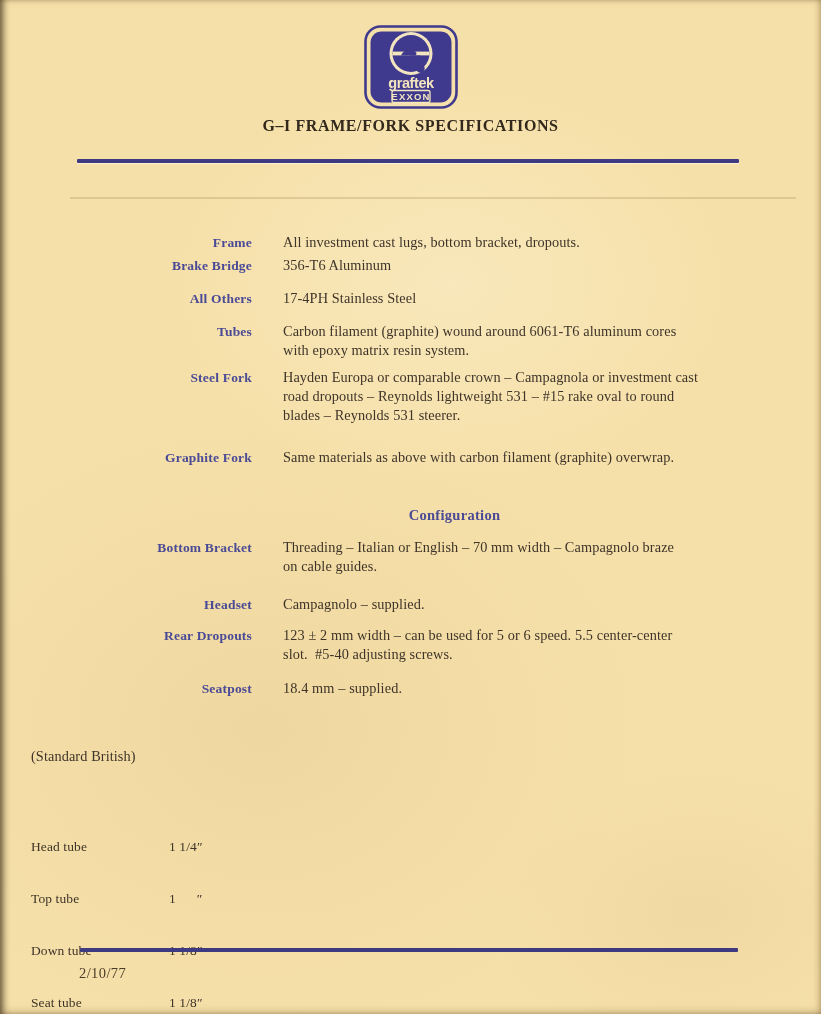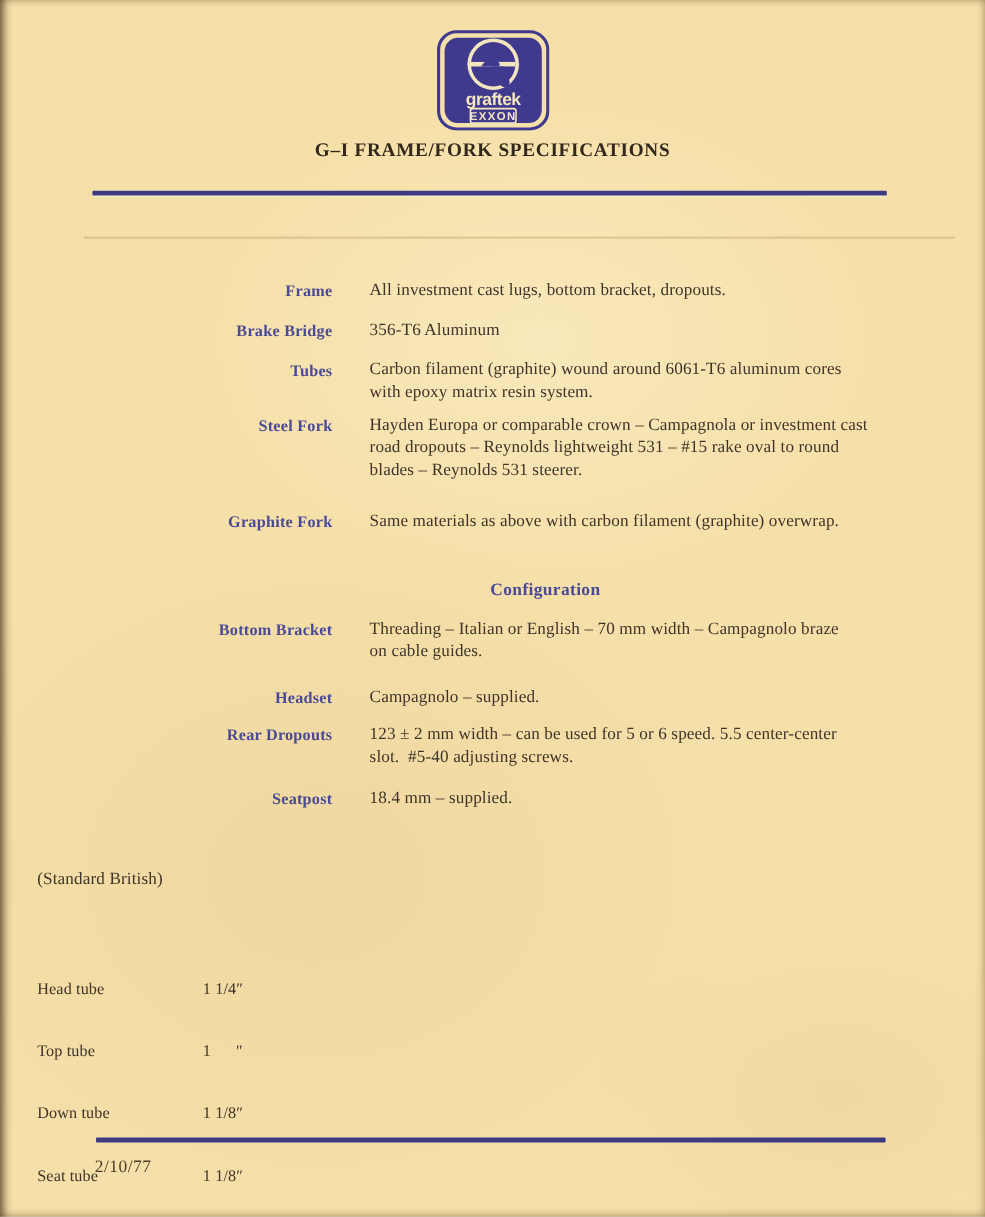--- a/index.html
+++ b/index.html
@@ -27,21 +27,21 @@
     letter-spacing:0.6px;color:#32281c;
   }
   .rule{position:absolute;background:#3d3a82;border-radius:1px;}
   .rule-top{left:77px;top:159px;width:662px;height:4px;box-shadow:0 1px 0 rgba(255,255,255,0.5);}
   .rule-bottom{left:80px;top:948px;width:658px;height:4px;}
   .faint-line{position:absolute;left:70px;top:197px;width:726px;height:2px;background:rgba(140,110,58,0.22);}
   .specs{position:absolute;top:233px;left:0;width:100%;}
   .row{display:flex;align-items:flex-start;}
   .label{
     width:252px;flex:0 0 252px;text-align:right;
-    color:#4a4a96;font-weight:bold;font-size:13.5px;line-height:19px;letter-spacing:0.2px;padding-left:25px;
+    color:#4a4a96;font-weight:bold;font-size:13.5px;line-height:19px;letter-spacing:0.2px;
   }
   .value{
     margin-left:31px;width:487px;
     color:#3e3429;font-size:14.3px;line-height:19px;
     white-space:pre-wrap;letter-spacing:0.1px;
   }
   .config-heading{
     margin-top:39px;width:100%;text-align:center;
     color:#4a4a96;font-weight:bold;font-size:14.5px;line-height:19px;letter-spacing:0.3px;padding-left:44px;
   }
@@ -79,25 +79,29 @@
   <div class="rule rule-top"></div>
   <div class="faint-line"></div>
 
   <div class="specs">
 
     <div class="row" style="margin-top:0">
       <div class="label">Frame</div>
       <div class="value">All investment cast lugs, bottom bracket, dropouts.</div>
     </div>
 
-    <div class="row" style="margin-top:14px">
+    <div class="row" style="margin-top:4px">
       <div class="label">Brake Bridge</div>
       <div class="value">356-T6 Aluminum</div>
     </div>
 
+    <div class="row" style="margin-top:14px">
+      <div class="label">All Others</div>
+      <div class="value">17-4PH Stainless Steel</div>
+    </div>
 
     <div class="row" style="margin-top:14px">
       <div class="label">Tubes</div>
       <div class="value">Carbon filament (graphite) wound around 6061-T6 aluminum cores
 with epoxy matrix resin system.</div>
     </div>
 
     <div class="row" style="margin-top:8px">
       <div class="label">Steel Fork</div>
       <div class="value">Hayden Europa or comparable crown – Campagnola or investment cast

